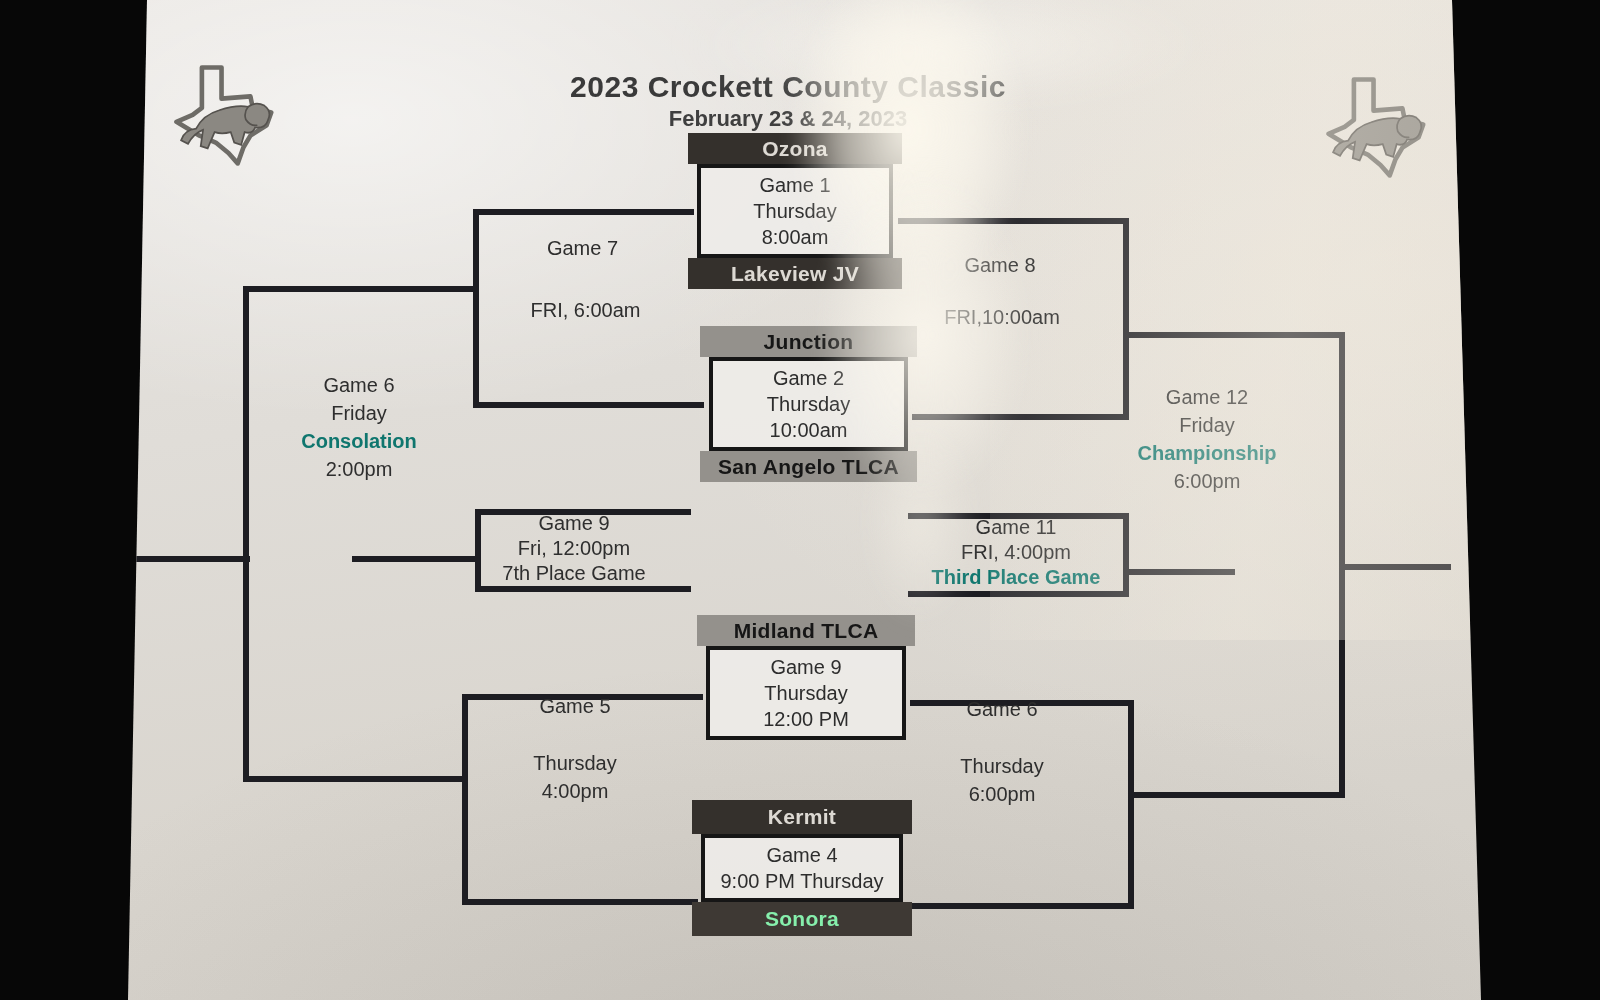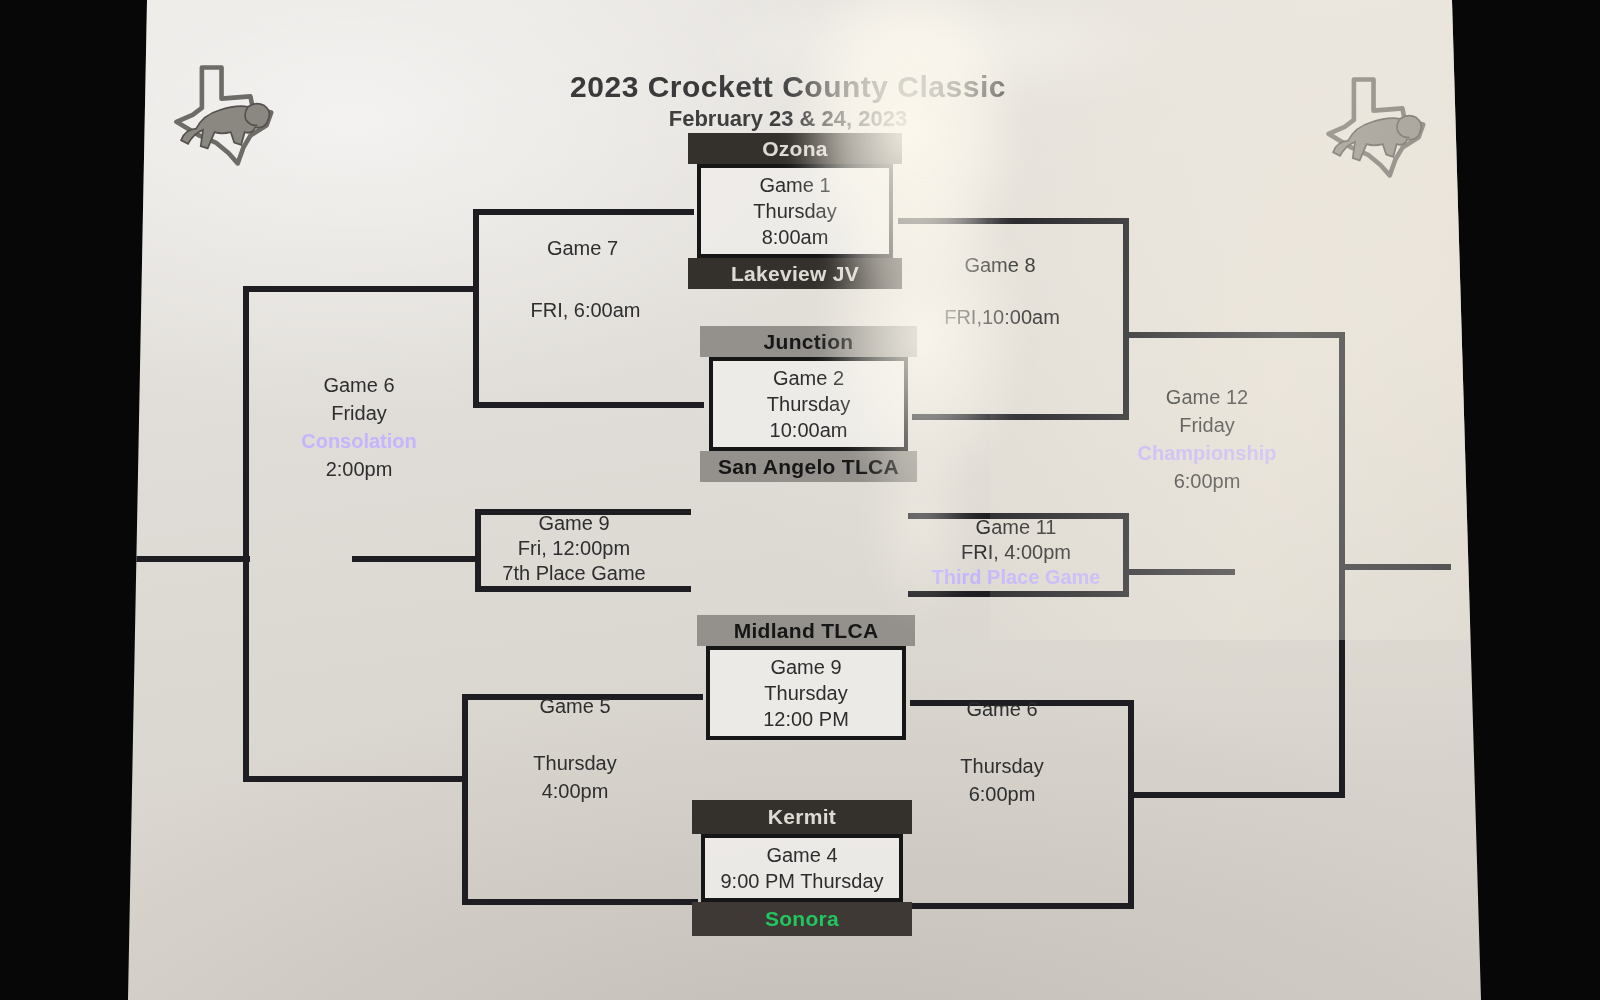--- a/index.html
+++ b/index.html
@@ -22,27 +22,27 @@
   
   .title{position:absolute;left:438px;top:70px;width:700px;text-align:center;
          font-size:30px;font-weight:bold;color:#3a3a3a;letter-spacing:.5px;}
   .dates{position:absolute;left:438px;top:106px;width:700px;text-align:center;
          font-size:22px;font-weight:bold;color:#3f3f3f;}
   
   .match{position:absolute;}
   .bar{height:31px;display:flex;align-items:center;justify-content:center;
        font-weight:bold;font-size:21px;letter-spacing:.3px;}
   .bar.dark{background:#34302c;color:#ddd9d3;text-shadow:0 0 1px rgba(255,255,255,.15);}
-  .bar.dark2{background:#3e3934;color:#22c55e;}
+  .bar.dark2{background:#3e3934;color:#86efac;}
   .bar.gray{background:#94918c;color:#161616;}
   .inner{margin:0 9px;border:4px solid #161616;background:rgba(238,236,232,.92);
          text-align:center;color:#2d2d2d;font-size:20px;line-height:26px;padding:4px 0;}
   
   .lbl{position:absolute;text-align:center;color:#2e2e2e;font-size:20px;line-height:28px;}
-  .lbl .b{font-weight:bold;color:#c4b5fd;}
+  .lbl .b{font-weight:bold;color:#0f766e;}
   
   .glare{position:absolute;pointer-events:none;}
   .g1{left:788px;top:-40px;width:240px;height:340px;filter:blur(9px);
       background:radial-gradient(closest-side,rgba(253,249,238,.95),rgba(253,249,238,.6) 55%,transparent);}
   .g2{left:818px;top:170px;width:210px;height:330px;filter:blur(10px);
       background:radial-gradient(closest-side,rgba(252,248,238,.85),rgba(252,248,238,.45) 55%,transparent);}
   .g3{left:845px;top:380px;width:150px;height:280px;filter:blur(12px);
       background:radial-gradient(closest-side,rgba(250,246,236,.45),transparent 75%);}
   .g4{left:620px;top:-30px;width:660px;height:150px;filter:blur(18px);
       background:radial-gradient(closest-side,rgba(255,252,245,.55),transparent 80%);}

